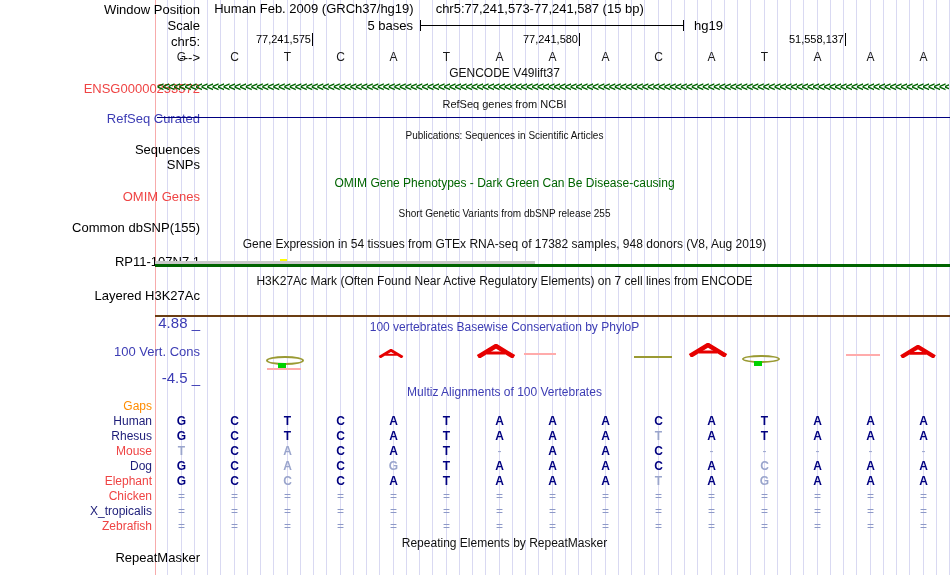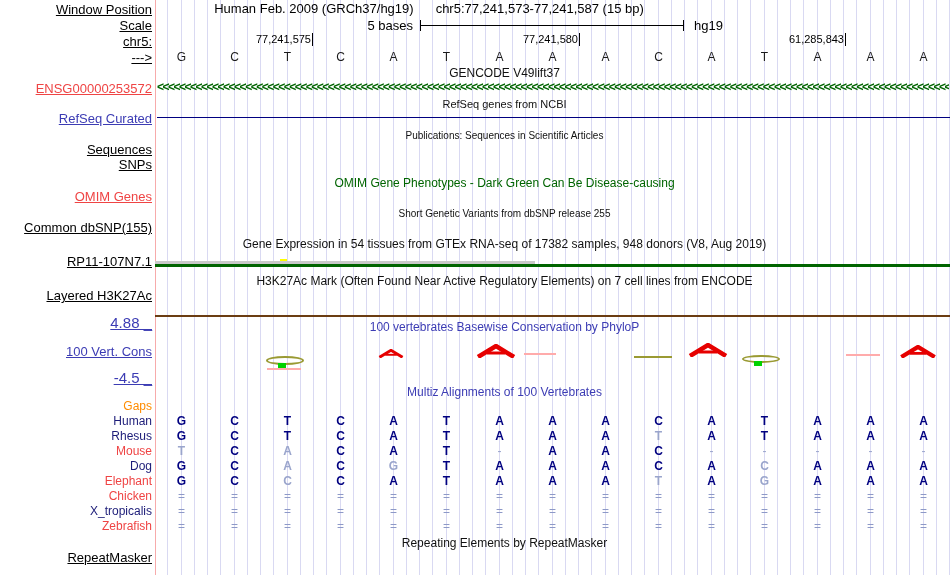--- a/index.html
+++ b/index.html
@@ -3,21 +3,21 @@
 <meta charset="utf-8">
 <style>
   html,body{margin:0;padding:0;background:#fff;}
   #browser{position:relative;width:950px;height:580px;background:#fff;overflow:hidden;
     font-family:"Liberation Sans","DejaVu Sans",sans-serif;color:#000;}
   
   #grid{position:absolute;left:155px;top:0;width:795px;height:575px;
     background:repeating-linear-gradient(to right,transparent 0 12.25px,#d9d9f2 12.25px 13.25px);}
   #pink-line{position:absolute;left:155px;top:0;width:1px;height:575px;background:#f7abab;}
   
-  .lbl{position:absolute;right:798px;white-space:nowrap;font-size:13px;line-height:15px;text-decoration:underline;}
+  .lbl{position:absolute;right:750px;white-space:nowrap;font-size:13px;line-height:15px;}
   .lbl-sm{font-size:15px;}
   
   .ctitle{position:absolute;left:155px;width:699px;text-align:center;white-space:nowrap;line-height:14px;}
   .fs12{font-size:12px;} .fs11{font-size:11px;} .fs10{font-size:10px;}
   .c-black{color:#111;} .c-green{color:#ef4444;} .c-dkgreen{color:#006400;}
   .c-blue{color:#3c3cb4;} .c-navy{color:#1c1c78;} .c-orange{color:#ff8c00;}
   
   #assembly-line{position:absolute;left:0;top:1px;width:858px;display:flex;justify-content:center;gap:22px;font-size:13px;}
   #scale-bases{position:absolute;right:537px;top:18px;font-size:13px;white-space:nowrap;}
   #scalebar{position:absolute;left:420px;top:20px;width:262px;height:11px;border-left:1px solid #000;border-right:1px solid #000;}
@@ -68,21 +68,21 @@
 
   <div class="lbl" style="top:18px">Scale</div>
   <div id="scale-bases">5 bases</div>
   <div id="scalebar"></div>
   <div id="scale-db">hg19</div>
 
   <div class="lbl" style="top:34px">chr5:</div>
   <div id="ruler-ticks">
       <div class="rtick" style="right: 637px;"><span>77,241,575</span><span class="tickmark"></span></div>
       <div class="rtick" style="right: 370px;"><span>77,241,580</span><span class="tickmark"></span></div>
-      <div class="rtick" style="right: 104px;"><span>61,285,843</span><span class="tickmark"></span></div>
+      <div class="rtick" style="right: 104px;"><span>51,558,137</span><span class="tickmark"></span></div>
     </div>
 
   <div class="lbl" style="top:50px">---&gt;</div>
   <div id="seq-row">
       <span class="base" style="left: 0px;">G</span>
       <span class="base" style="left: 53px;">C</span>
       <span class="base" style="left: 106px;">T</span>
       <span class="base" style="left: 159px;">C</span>
       <span class="base" style="left: 212px;">A</span>
       <span class="base" style="left: 265px;">T</span>

